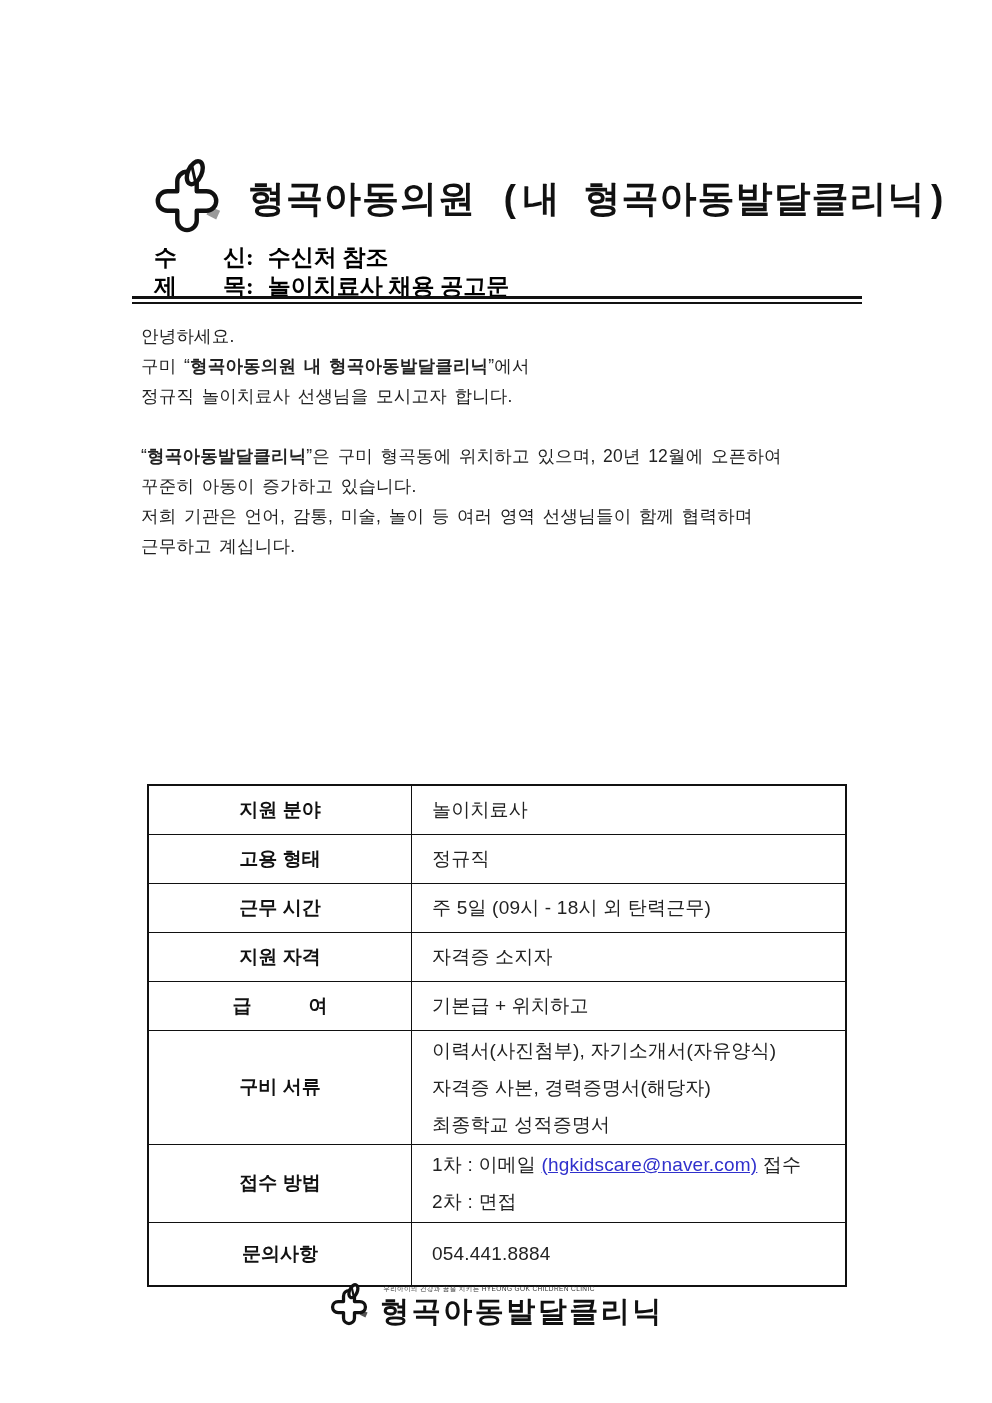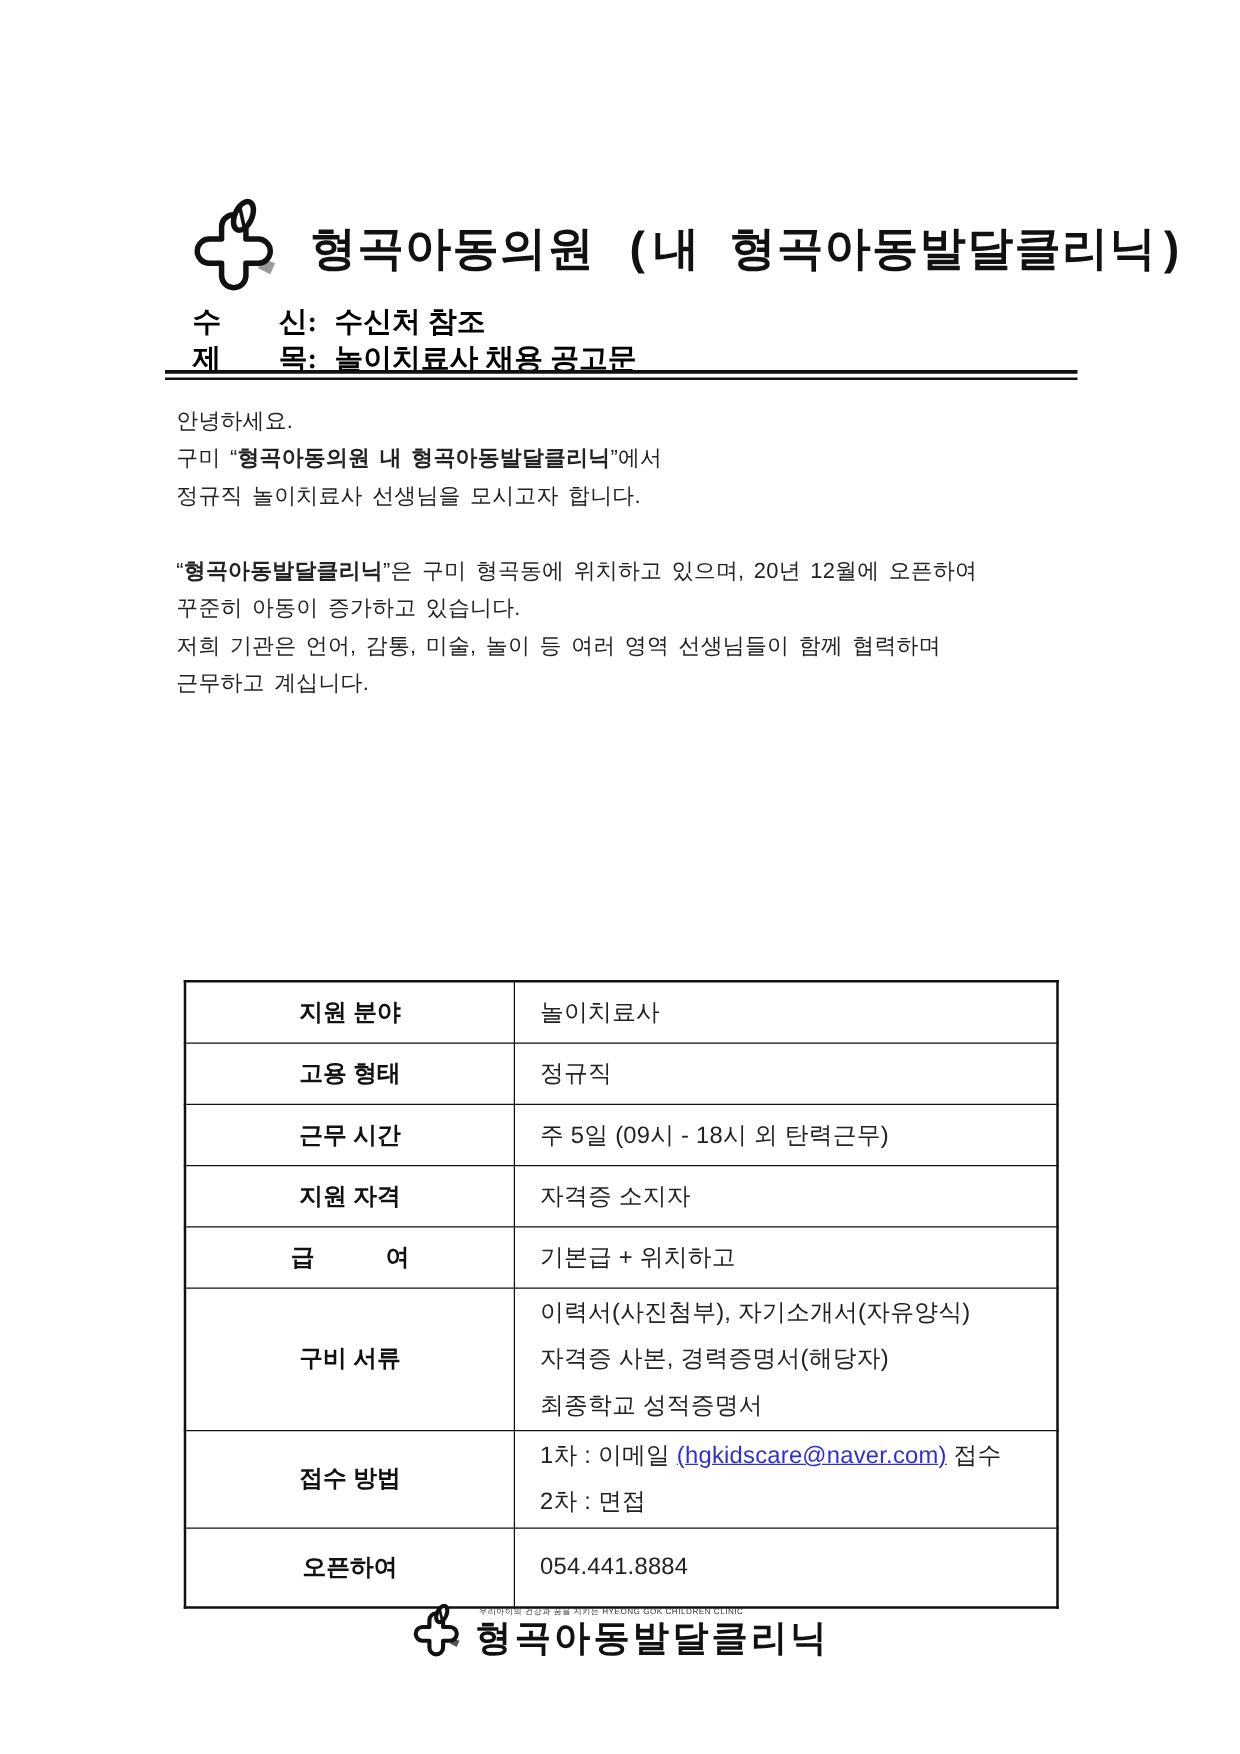--- a/index.html
+++ b/index.html
@@ -119,21 +119,21 @@
         </td>
       </tr>
       <tr class="r-apply">
         <td class="label-cell">접수 방법</td>
         <td class="value-cell">
           <div class="cell-line"><span>1차 : 이메일 </span><a class="email-link" href="#">(hgkidscare@naver.com)</a><span> 접수</span></div>
           <div class="cell-line">2차 : 면접</div>
         </td>
       </tr>
       <tr class="r-inquiry">
-        <td class="label-cell">오픈하여</td>
+        <td class="label-cell">문의사항</td>
         <td class="value-cell">054.441.8884</td>
       </tr>
     </tbody>
   </table>
 
   <div class="footer-brand">
     <span>
       <svg class="logo-svg" width="42" height="46" viewBox="0 0 76 84" xmlns="http://www.w3.org/2000/svg">
         <path d="M62 50 l10 4 -4 9 -10 -5 z" fill="#555555" stroke="none"></path>
         <path d="M28 34 V24 A10 10 0 0 1 48 24 V34 H58 A10 10 0 0 1 58 54 H48 V64 A10 10 0 0 1 28 64 V54 H18 A10 10 0 0 1 18 34 Z" fill="#ffffff" stroke="#111111" stroke-width="6" stroke-linejoin="round"></path>

